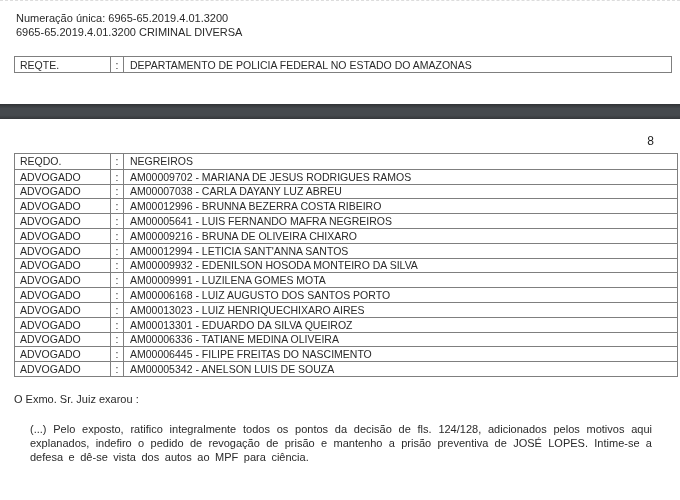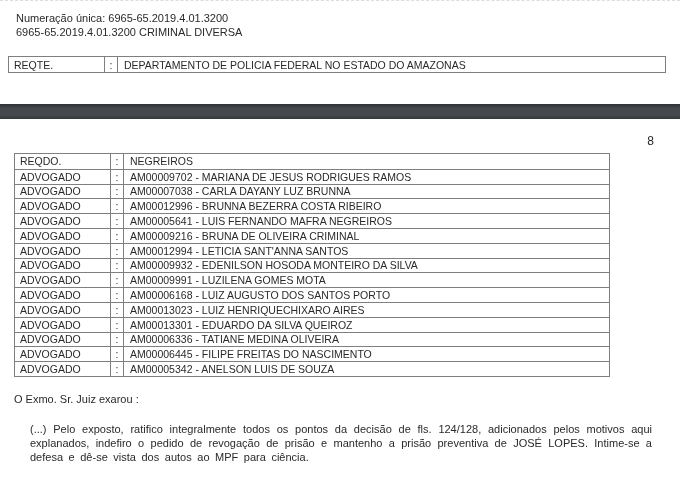--- a/index.html
+++ b/index.html
@@ -35,35 +35,35 @@
   }
   .doc-row + .doc-row{border-top:1px solid #7f7f7f;justify-content:center;}
   .cell{
     box-sizing:border-box;overflow:hidden;white-space:nowrap;
     font-size:10.5px;color:#2a2a2a;
   }
   .cell-label{width:96px;padding-left:5px;border-right:1px solid #7f7f7f;align-self:stretch;display:flex;align-items:center;}
   .cell-sep{width:13px;text-align:center;border-right:1px solid #7f7f7f;align-self:stretch;display:flex;align-items:center;justify-content:center;}
   .cell-value{flex:1;padding-left:6px;}
 
-  .reqte-table{left:8px;top:56px;width:658px;}
+  .reqte-table{left:14px;top:56px;width:658px;}
   .reqte-table .doc-row{height:15px;}
 
   
   .separator-bar{
     left:0;top:104px;width:680px;height:15px;
     background:linear-gradient(#303336,#45494d 30%,#45494d 75%,#34373a);
   }
 
   .page-number{
     right:26px;top:134px;
     font-size:12px;color:#1f1f1f;
   }
 
-  .parties-table{left:14px;top:153px;width:596px;}
+  .parties-table{left:14px;top:153px;width:664px;}
   .parties-table .doc-row{height:14.8px;}
 
   
   .decision-block{
     left:14px;top:392px;width:654px;
     font-size:11px;line-height:14px;color:#2a2a2a;
   }
   .decision-intro{margin:0 0 8px 0;}
   .decision-body{
     margin:16px;text-align:justify;word-spacing:2.5px;
@@ -98,36 +98,36 @@
     <div class="cell cell-value">NEGREIROS</div>
   </div>
   <div class="doc-row">
     <div class="cell cell-label">ADVOGADO</div>
     <div class="cell cell-sep">:</div>
     <div class="cell cell-value">AM00009702 - MARIANA DE JESUS RODRIGUES RAMOS</div>
   </div>
   <div class="doc-row">
     <div class="cell cell-label">ADVOGADO</div>
     <div class="cell cell-sep">:</div>
-    <div class="cell cell-value">AM00007038 - CARLA DAYANY LUZ BRUNNA</div>
+    <div class="cell cell-value">AM00007038 - CARLA DAYANY LUZ ABREU</div>
   </div>
   <div class="doc-row">
     <div class="cell cell-label">ADVOGADO</div>
     <div class="cell cell-sep">:</div>
     <div class="cell cell-value">AM00012996 - BRUNNA BEZERRA COSTA RIBEIRO</div>
   </div>
   <div class="doc-row">
     <div class="cell cell-label">ADVOGADO</div>
     <div class="cell cell-sep">:</div>
     <div class="cell cell-value">AM00005641 - LUIS FERNANDO MAFRA NEGREIROS</div>
   </div>
   <div class="doc-row">
     <div class="cell cell-label">ADVOGADO</div>
     <div class="cell cell-sep">:</div>
-    <div class="cell cell-value">AM00009216 - BRUNA DE OLIVEIRA CRIMINAL</div>
+    <div class="cell cell-value">AM00009216 - BRUNA DE OLIVEIRA CHIXARO</div>
   </div>
   <div class="doc-row">
     <div class="cell cell-label">ADVOGADO</div>
     <div class="cell cell-sep">:</div>
     <div class="cell cell-value">AM00012994 - LETICIA SANT'ANNA SANTOS</div>
   </div>
   <div class="doc-row">
     <div class="cell cell-label">ADVOGADO</div>
     <div class="cell cell-sep">:</div>
     <div class="cell cell-value">AM00009932 - EDENILSON HOSODA MONTEIRO DA SILVA</div>

